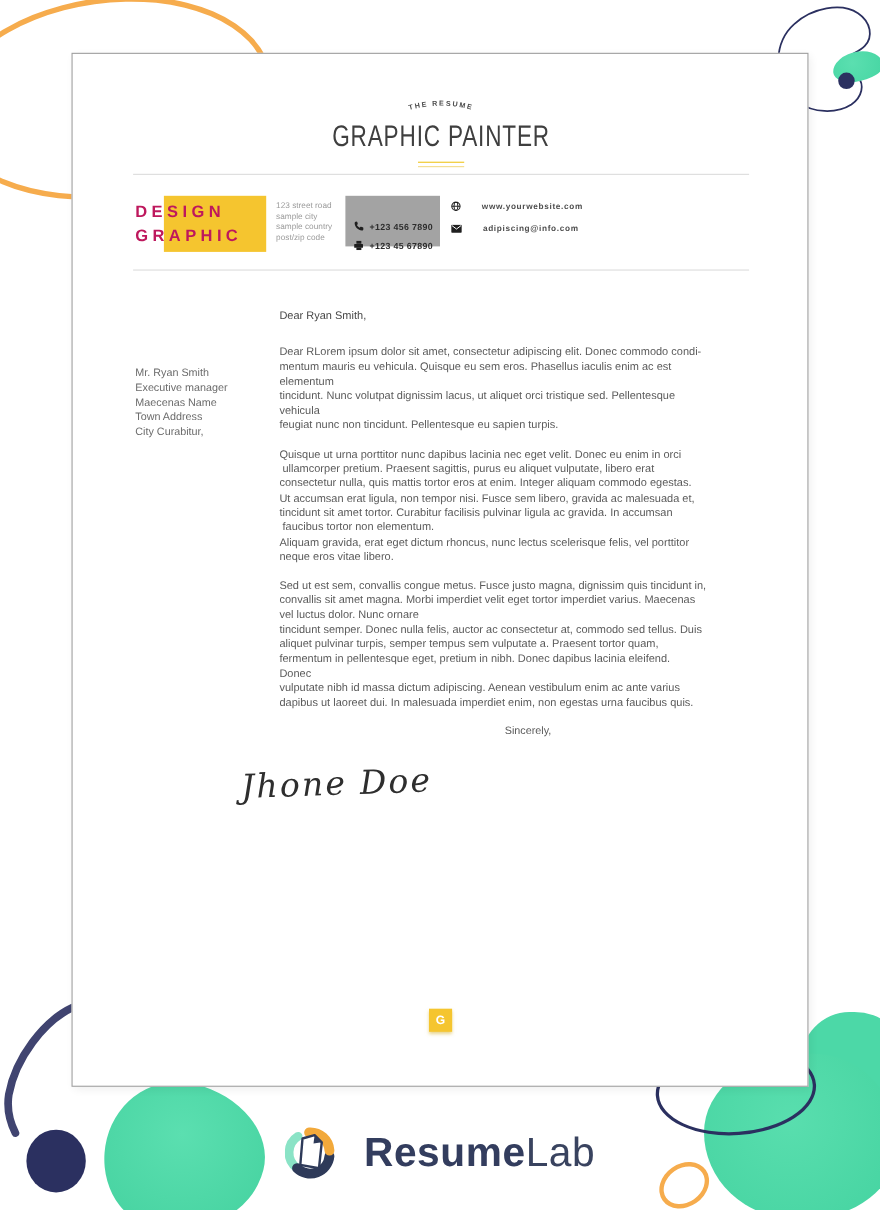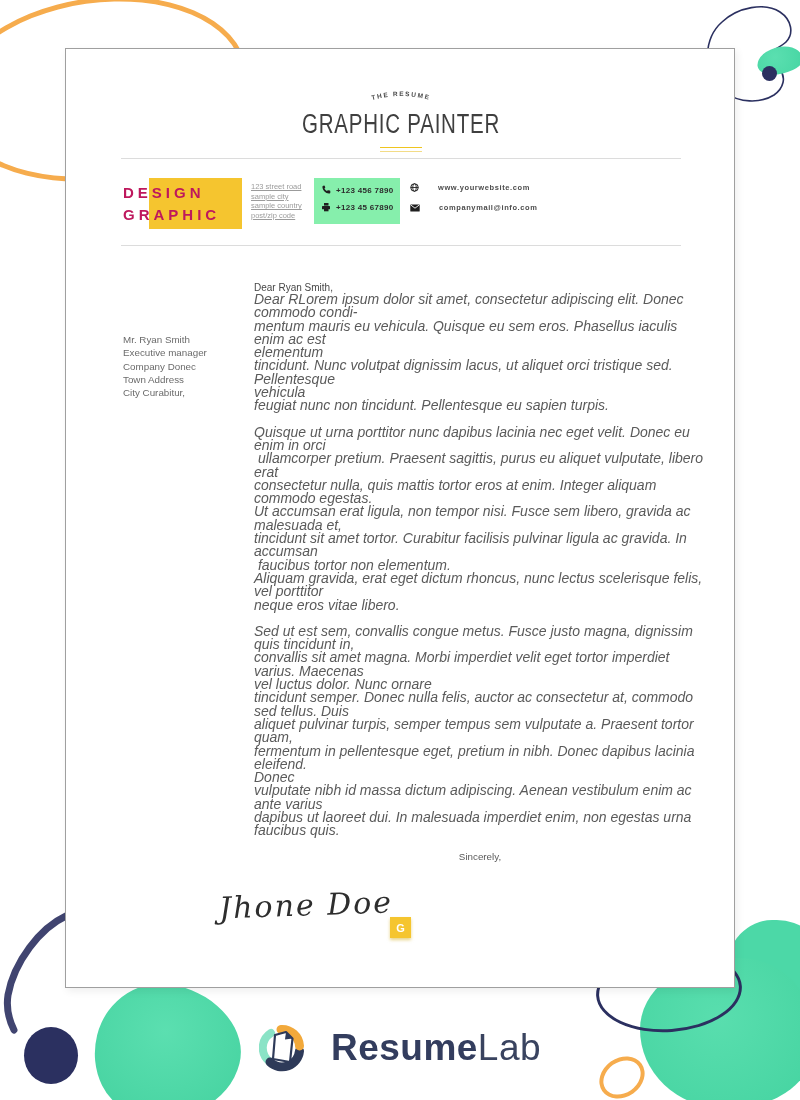--- a/index.html
+++ b/index.html
@@ -27,34 +27,34 @@
   .masthead .underline { width:42px; margin:7px auto 0; border-top:1.5px solid #EFC51F; border-bottom:1.5px solid #F3DC87; height:4.5px; }
 
   .rule { position:absolute; left:55px; width:560px; border-top:1px solid #dcdcdc; }
   .rule.r1 { top:109px; }
   .rule.r2 { top:196px; }
 
   
   .position-block { position:absolute; left:55px; top:128px; width:122px; height:52px; }
   .position-block .yellow-box { position:absolute; left:28px; top:1px; width:93px; height:51px; background:#F5C52F; }
   .position-block .pos-text { position:relative; font-size:15px; font-weight:700; letter-spacing:4px; color:#be185d; line-height:22px; padding-top:5px; padding-left:2px; }
-  .address-block { position:absolute; left:185px; top:133px; font-size:7.5px; line-height:9.6px; color:#9b9b9b;text-decoration:underline; }
-  .phone-block { position:absolute; left:248px; top:129px; width:86px; height:46px; background:#86efac; padding:7px 6px 0 7px; }
+  .address-block { position:absolute; left:185px; top:133px; font-size:7.5px; line-height:9.6px; color:#9b9b9b; }
+  .phone-block { position:absolute; left:248px; top:129px; width:86px; height:46px; background:#a3a3a3; padding:23px 6px 0 7px; }
   .phone-block .row { display:flex; align-items:center; gap:5px; margin-bottom:7px; }
   .phone-block .num { font-size:8px; font-weight:700; color:#2c2c2c; letter-spacing:.3px; }
   .web-block { position:absolute; left:344px; top:134px; }
   .web-block .row { display:flex; align-items:center; gap:19px; margin-bottom:11px; }
   .web-block .txt { font-size:7.5px; font-weight:700; color:#4c4c4c; letter-spacing:.6px; }
   .cicon { display:inline-flex; }
 
   
   .recipient { position:absolute; left:57px; top:284px; width:130px; font-size:9.8px; line-height:13.3px; color:#6b6b6b; }
   .body-col { position:absolute; left:188px; top:233px; width:452px; }
-  .salutation { font-size:10px; color:#474747; }
-  .para { font-size:14px; line-height:13.3px; color:#5a5a5a; white-space:pre-wrap; margin-bottom:13px;font-style:italic; }
+  .salutation { font-size:10px; color:#474747; margin-bottom:21px; }
+  .para { font-size:10px; line-height:13.3px; color:#5a5a5a; white-space:pre-wrap; margin-bottom:13px; }
   .closing { font-size:9.8px; color:#5a5a5a; margin-top:5px;text-align:center; }
   .signature { font-family:"DejaVu Serif", serif; font-style:italic; font-size:30px; color:#2e2e2e; letter-spacing:2px; margin:20px 0 0 -35px; transform:rotate(-2deg); }
 
   .doc-mark { position:absolute; left:324px; top:868px; width:21px; height:21px; background:#F5C52F; box-shadow:0 2px 3px rgba(213,176,40,.55); display:flex; align-items:center; justify-content:center; font-size:11px; font-weight:700; color:#ffffff; }
 
   
   .brand { position:absolute; left:0; top:1024px; width:800px; display:flex; align-items:center; justify-content:center; gap:26px; z-index:2; }
   .brand .name { font-size:37px; color:#333D5E; letter-spacing:.5px; }
   .brand .name .bold { font-weight:700; }
   .brand .name .light { font-weight:400; color:#39435f; }
@@ -145,30 +145,30 @@
         </span>
         <span class="txt">www.yourwebsite.com</span>
       </div>
       <div class="row">
         <span class="cicon">
           <svg width="10" height="8" viewBox="0 0 10 8">
               <rect x=".3" y=".4" width="9.4" height="7.2" rx=".6" fill="#1f1f1f"></rect>
               <polyline points="0.8,1 5,4.2 9.2,1" fill="none" stroke="#ffffff" stroke-width=".9"></polyline>
             </svg>
         </span>
-        <span class="txt">companymail@info.com</span>
+        <span class="txt">adipiscing@info.com</span>
       </div>
     </div>
 
     <div class="rule r2"></div>
 
     <div class="recipient">
       <div>Mr. Ryan Smith</div>
       <div>Executive manager</div>
-      <div>Company Donec</div>
+      <div>Maecenas Name</div>
       <div>Town Address</div>
       <div>City Curabitur,</div>
     </div>
 
     <div class="body-col">
       <div class="salutation">Dear Ryan Smith,</div>
       <div class="para">Dear RLorem ipsum dolor sit amet, consectetur adipiscing elit. Donec commodo condi-
 mentum mauris eu vehicula. Quisque eu sem eros. Phasellus iaculis enim ac est
 elementum
 tincidunt. Nunc volutpat dignissim lacus, ut aliquet orci tristique sed. Pellentesque

